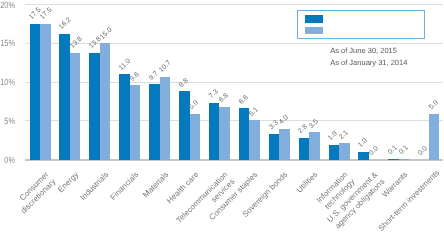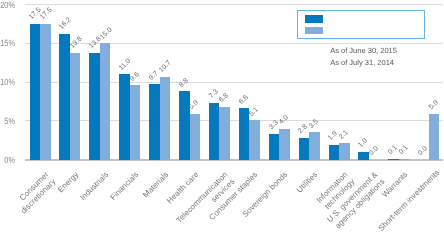--- a/index.html
+++ b/index.html
@@ -104,16 +104,16 @@
       <div class="vlabel" style="left: 432.5px; top: 104.316px; height: 7px;">5.9</div>
       <div class="xlabel" style="left: 352.7px; top: 169.5px; width: 80px;"><span>Short-term investments</span></div>
     </div>
   <div id="legend">
     <div class="lrow" style="top:4.4px">
       <span class="sw" style="background: rgb(5, 121, 189);"></span>
       <span class="ltxt">As of June 30, 2015</span>
     </div>
     <div class="lrow" style="top:16.1px">
       <span class="sw" style="background: rgb(129, 174, 220);"></span>
-      <span class="ltxt">As of July 31, 2014</span>
+      <span class="ltxt">As of January 31, 2014</span>
     </div>
   </div>
 </div>
 
 </body></html>

